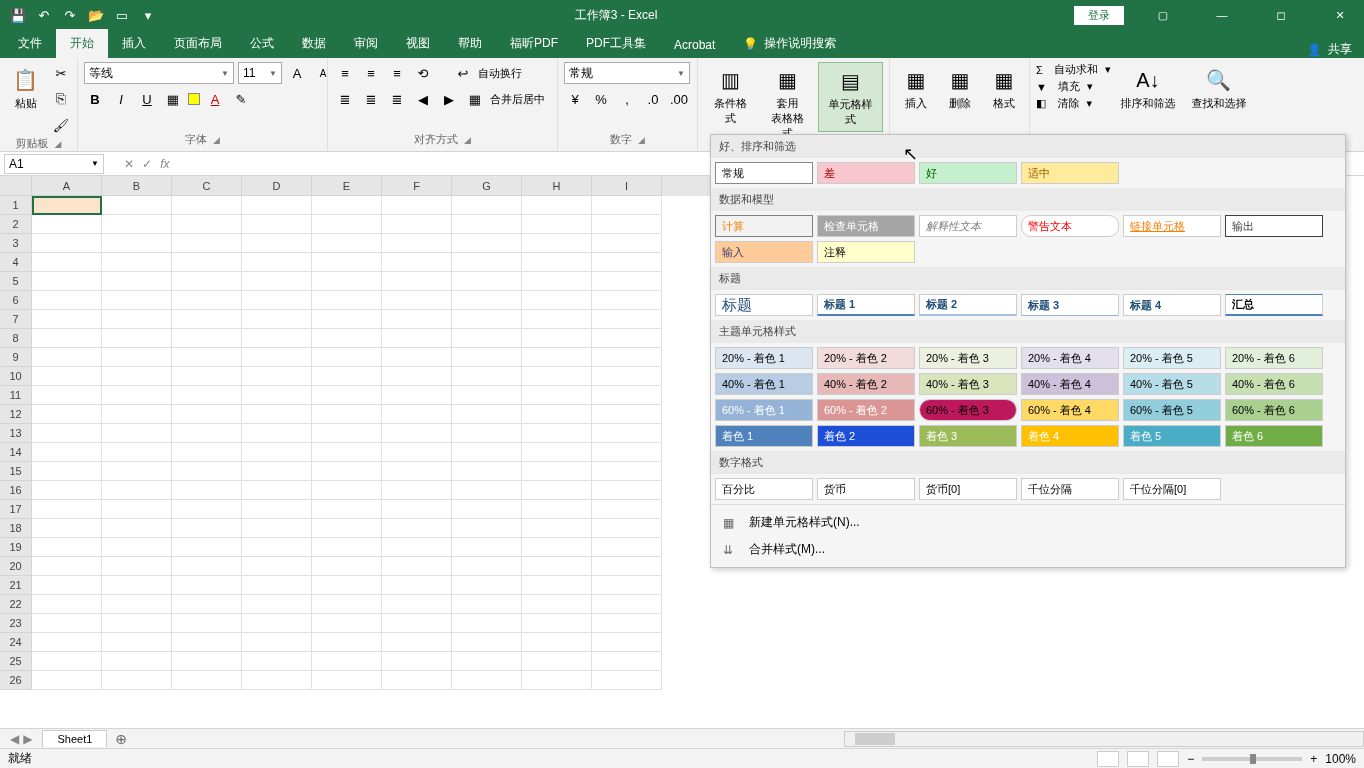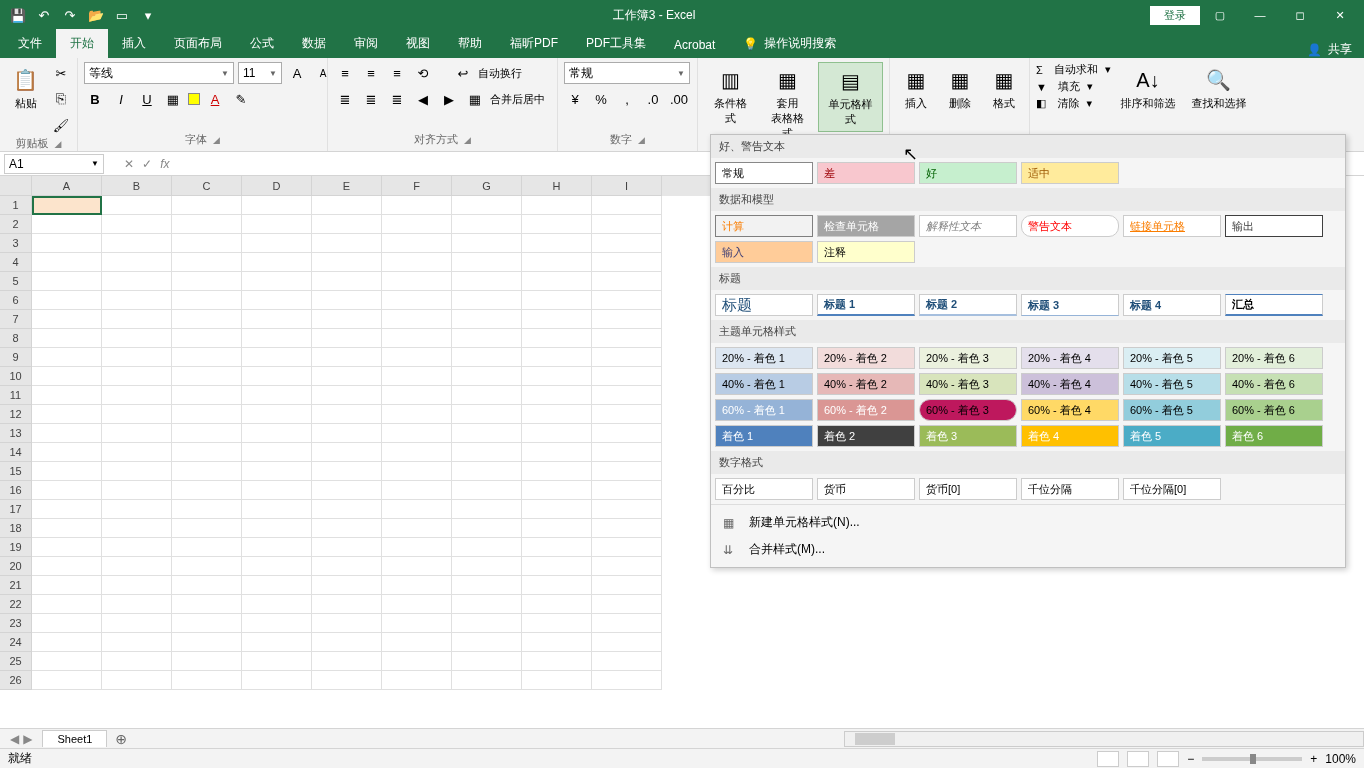--- a/index.html
+++ b/index.html
@@ -3,21 +3,21 @@
 <meta charset="utf-8">
 <style>
 * { margin: 0; padding: 0; box-sizing: border-box; font-family: "Microsoft YaHei", sans-serif; }
 body { background: #fff; font-size: 12px; overflow: hidden; width: 1364px; height: 768px; position: relative; }
 
 
 .title-bar { height: 30px; background: #217346; display: flex; align-items: center; color: #fff; }
 .qat { display: flex; align-items: center; padding-left: 8px; gap: 6px; }
 .qat .icon-btn { width: 20px; height: 20px; display: flex; align-items: center; justify-content: center; color: #fff; cursor: pointer; font-size: 13px; }
 .title-center { flex: 1; text-align: center; font-size: 12px; }
-.title-right { display: flex; align-items: center; gap: 0; padding-right: 4px; }
+.title-right { display: flex; align-items: center; gap: 19px; padding-right: 4px; }
 .login-btn { background: #fff; color: #217346; padding: 2px 14px; font-size: 11px; cursor: pointer; }
 .win-btn { width: 40px; height: 28px; display: flex; align-items: center; justify-content: center; color: #fff; cursor: pointer; font-size: 11px; }
 
 
 .ribbon-tabs { height: 28px; background: #217346; display: flex; align-items: flex-end; }
 .rtab { padding: 6px 14px; color: #fff; font-size: 12px; cursor: pointer; }
 .rtab.first { margin-left: 4px; }
 .rtab.active { background: #f3f3f3; color: #217346; }
 .rtab-right { margin-left: auto; display: flex; align-items: center; padding-right: 12px; color: #fff; gap: 6px; }
 .rtab-search { display: flex; align-items: center; gap: 6px; color: #fff; padding: 6px 14px; }
@@ -618,21 +618,21 @@
         <div class="cell"></div>
         <div class="cell"></div>
         <div class="cell"></div>
         <div class="cell"></div>
         <div class="cell"></div>
       </div>
     </div>
 </div>
 
 <div class="styles-panel">
-  <div class="sp-section-h">好、警告文本</div>
+  <div class="sp-section-h">好、排序和筛选</div>
   <div class="sp-row" id="sp1">
       <div class="sp-cell sel" style="background: rgb(255, 255, 255); color: rgb(0, 0, 0);">常规</div>
       <div class="sp-cell" style="background: rgb(248, 199, 206); color: rgb(156, 0, 6);">差</div>
       <div class="sp-cell" style="background: rgb(198, 239, 206); color: rgb(0, 97, 0);">好</div>
       <div class="sp-cell" style="background: rgb(255, 235, 156); color: rgb(156, 87, 0);">适中</div>
     </div>
   <div class="sp-section-h">数据和模型</div>
   <div class="sp-row" id="sp2">
       <div class="sp-cell" style="background: rgb(242, 242, 242); color: rgb(250, 125, 0); border: 1px solid rgb(127, 127, 127);">计算</div>
       <div class="sp-cell" style="background: rgb(165, 165, 165); color: rgb(255, 255, 255);">检查单元格</div>
@@ -666,21 +666,21 @@
       <div class="sp-cell" style="background: rgb(204, 192, 218);">40% - 着色 4</div>
       <div class="sp-cell" style="background: rgb(183, 222, 232);">40% - 着色 5</div>
       <div class="sp-cell" style="background: rgb(198, 224, 180);">40% - 着色 6</div>
       <div class="sp-cell" style="background: rgb(149, 179, 215); color: rgb(255, 255, 255);">60% - 着色 1</div>
       <div class="sp-cell" style="background: rgb(218, 150, 148); color: rgb(255, 255, 255);">60% - 着色 2</div>
       <div class="sp-cell" style="background: #be185d; border-radius: 11px;">60% - 着色 3</div>
       <div class="sp-cell" style="background: rgb(255, 217, 102);">60% - 着色 4</div>
       <div class="sp-cell" style="background: rgb(146, 205, 220);">60% - 着色 5</div>
       <div class="sp-cell" style="background: rgb(169, 208, 142);">60% - 着色 6</div>
       <div class="sp-cell" style="background: rgb(79, 129, 189); color: rgb(255, 255, 255);">着色 1</div>
-      <div class="sp-cell" style="background: #404040; color: rgb(255, 255, 255);">着色 2</div>
+      <div class="sp-cell" style="background: #1d4ed8; color: rgb(255, 255, 255);">着色 2</div>
       <div class="sp-cell" style="background: rgb(155, 187, 89); color: rgb(255, 255, 255);">着色 3</div>
       <div class="sp-cell" style="background: rgb(255, 192, 0); color: rgb(255, 255, 255);">着色 4</div>
       <div class="sp-cell" style="background: rgb(75, 172, 198); color: rgb(255, 255, 255);">着色 5</div>
       <div class="sp-cell" style="background: rgb(112, 173, 71); color: rgb(255, 255, 255);">着色 6</div>
     </div>
   <div class="sp-section-h">数字格式</div>
   <div class="sp-row" id="sp5">
       <div class="sp-cell" style="background: rgb(255, 255, 255);">百分比</div>
       <div class="sp-cell" style="background: rgb(255, 255, 255);">货币</div>
       <div class="sp-cell" style="background: rgb(255, 255, 255);">货币[0]</div>

